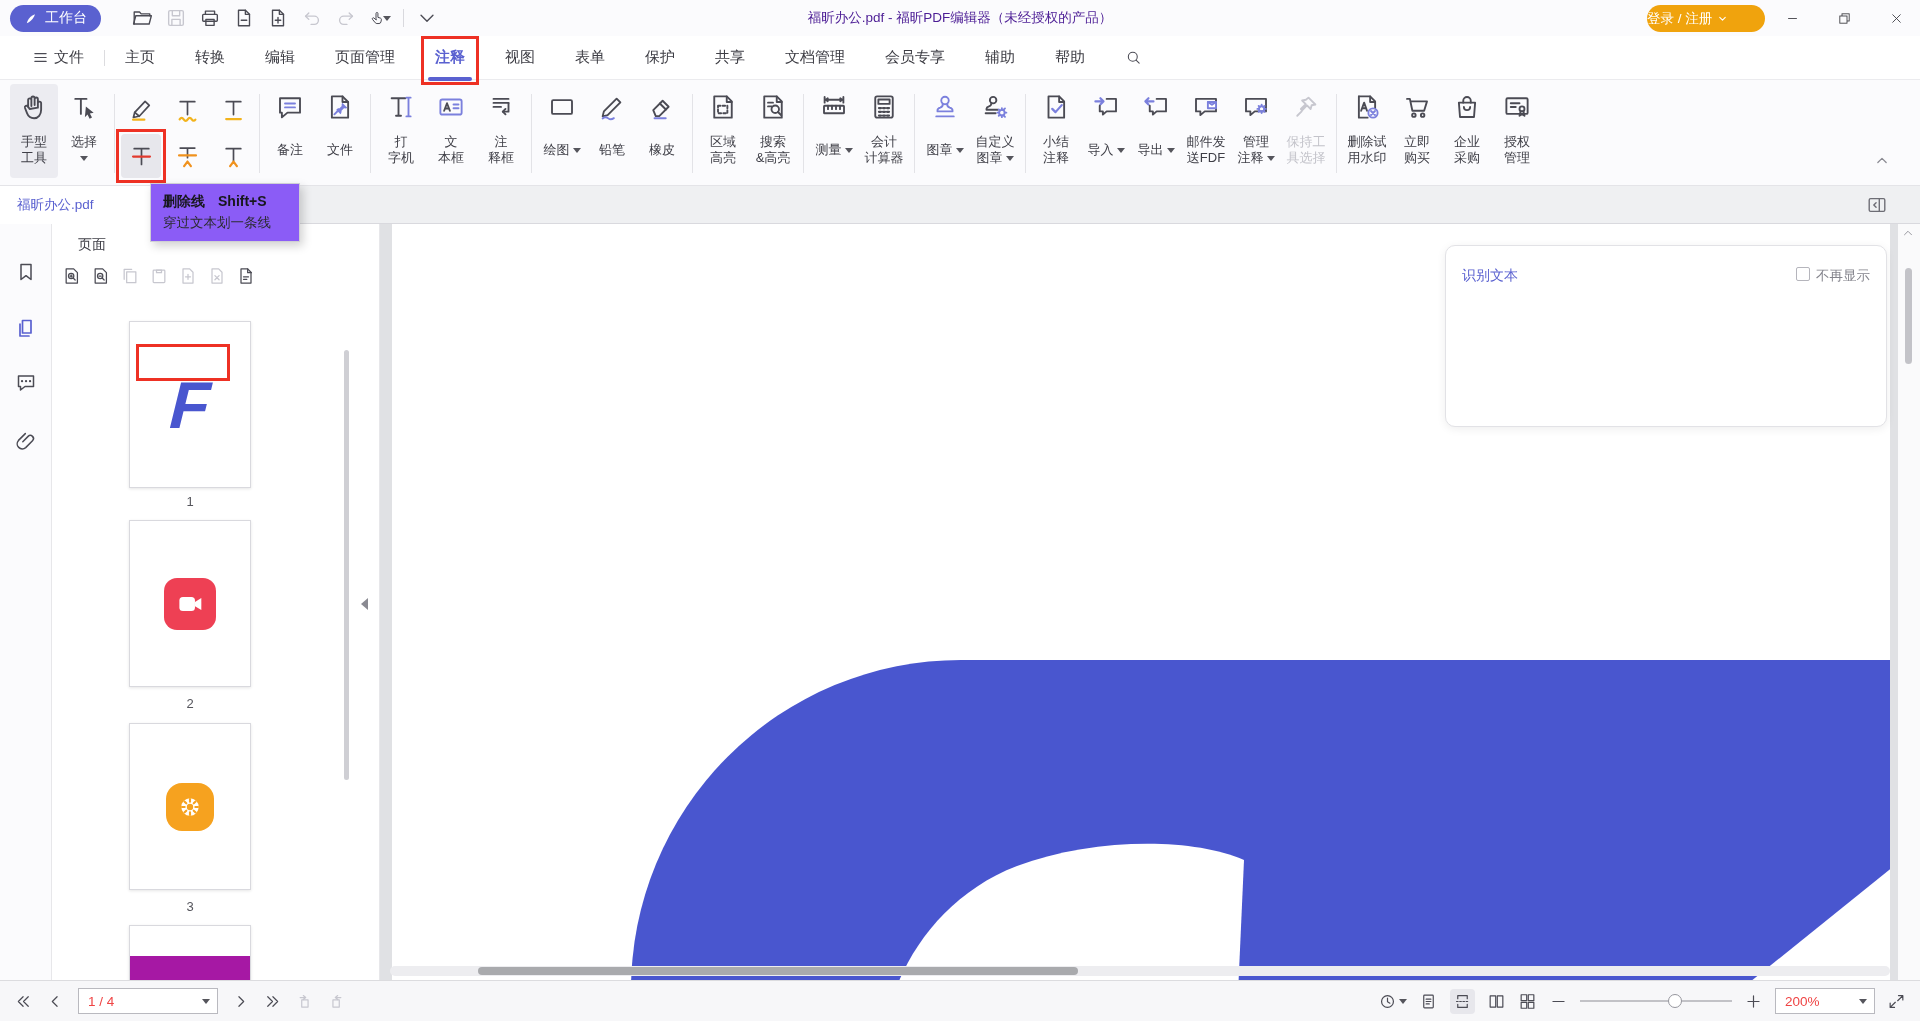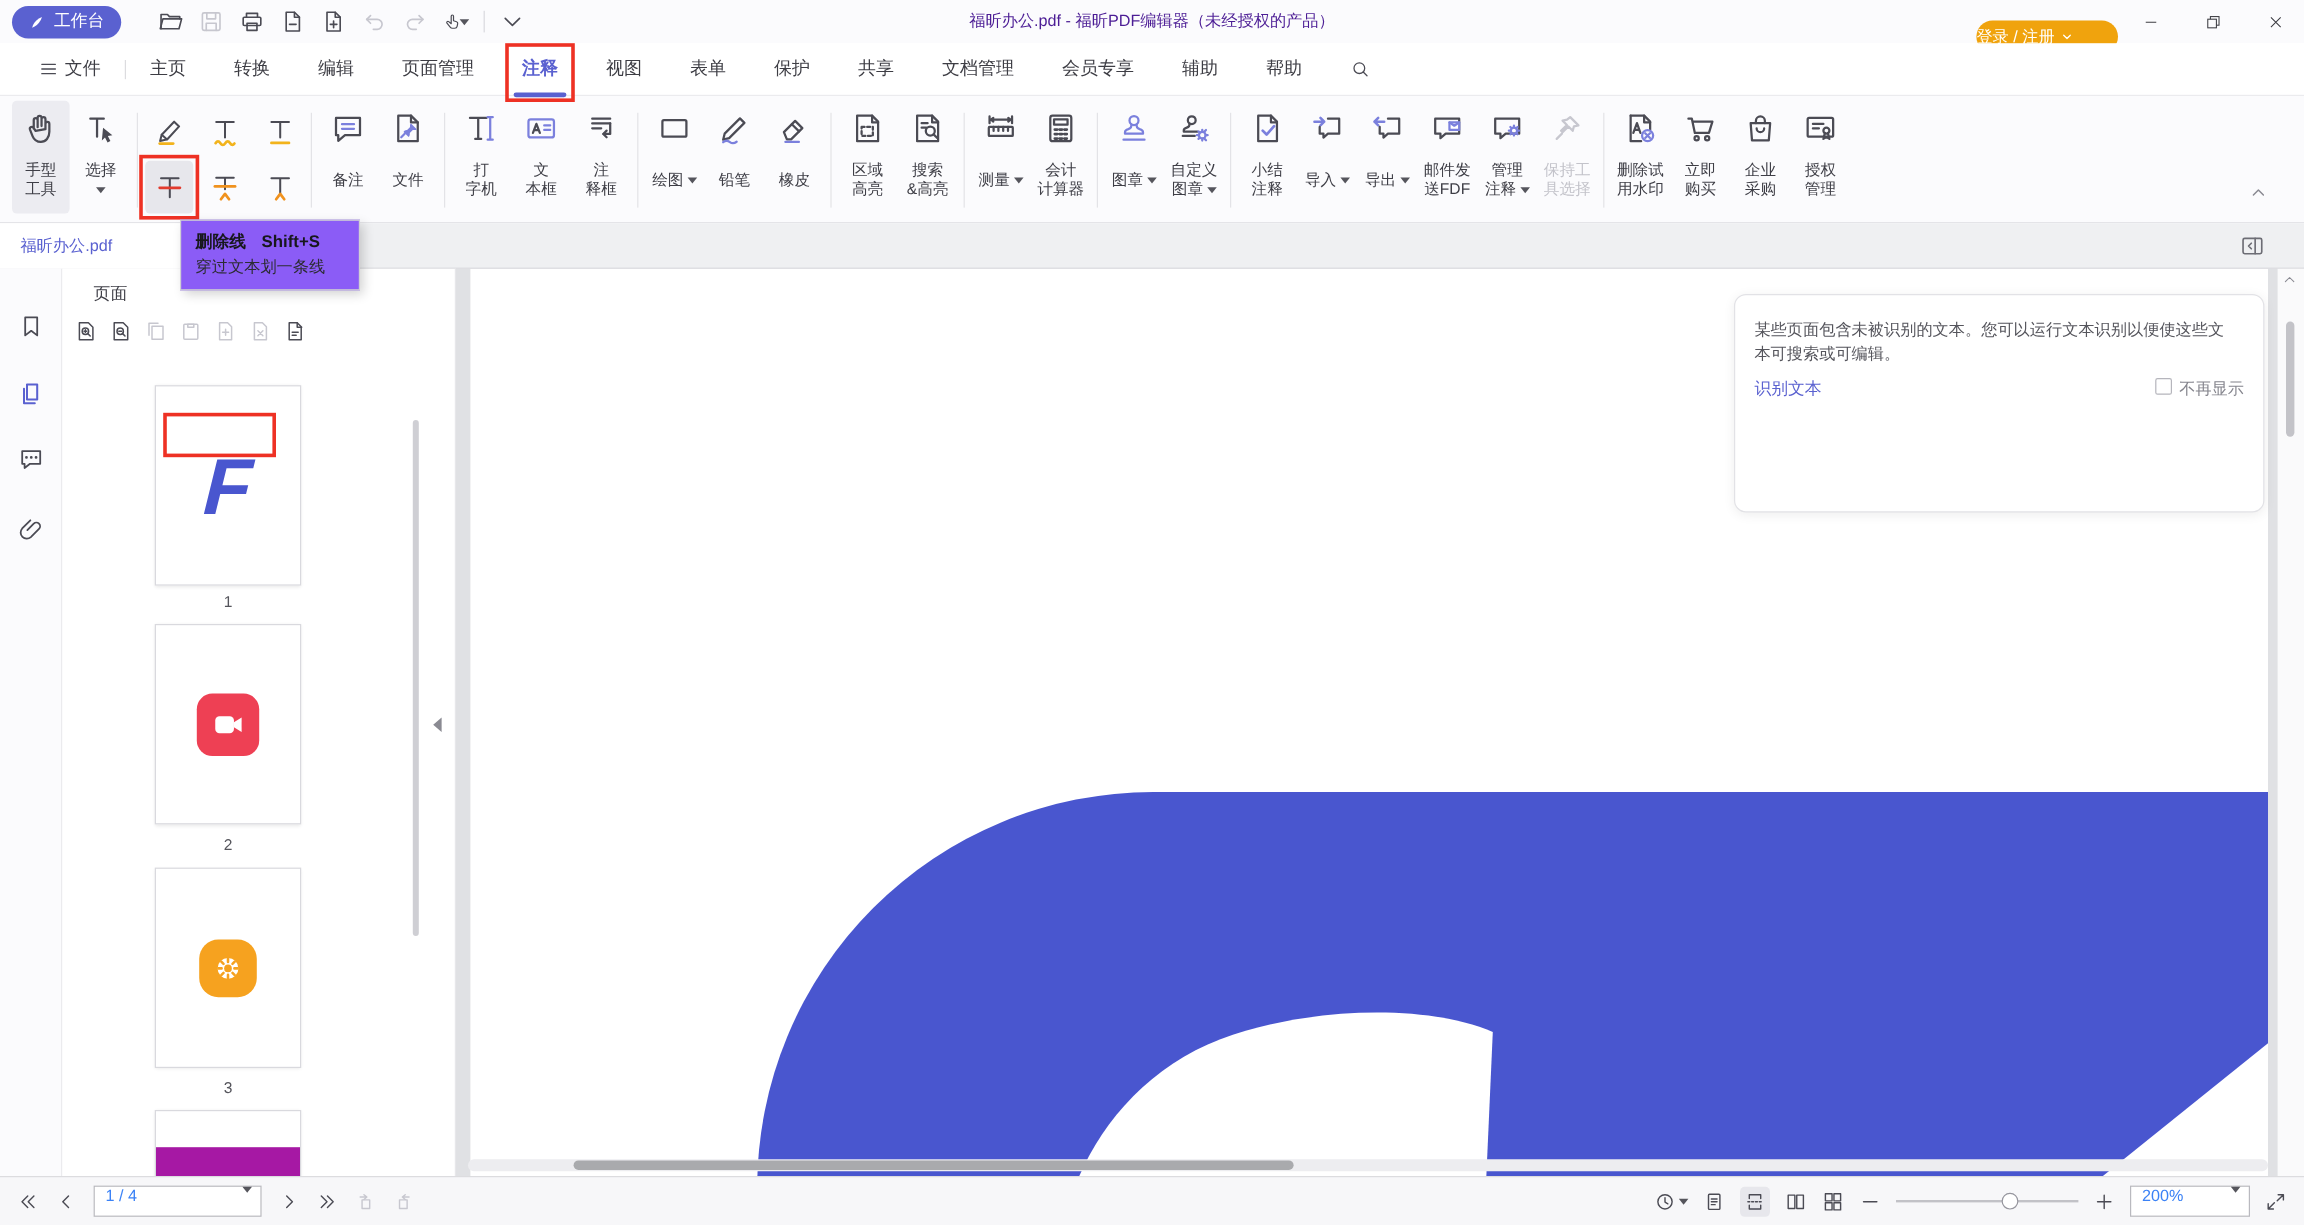--- a/index.html
+++ b/index.html
@@ -10,21 +10,21 @@
   svg.ic .g *{stroke:#c7c7cf}
   
   #titlebar{position:absolute;left:0;top:0;width:1920px;height:36px;background:#fbfbfd;display:flex;align-items:center}
   .ws-pill{margin-left:10px;height:27px;border-radius:14px;background:var(--accent);color:#fff;display:flex;align-items:center;gap:6px;padding:0 14px;font-size:14px}
   .ws-pill svg{width:15px;height:15px}
   #qicons{display:flex;align-items:center;gap:12px;margin-left:30px}
   #qicons .qi{width:22px;height:22px}
   #qicons .qi svg{width:22px;height:22px}
   .qdiv{width:1px;height:18px;background:#d9d9de}
   #tb-title{position:absolute;left:50%;transform:translateX(-50%);font-size:13.5px;color:#4c1d95;white-space:nowrap}
-  #login-pill{position:absolute;left:1647px;top:17px;width:118px;height:27px;background:var(--login_orange);border-radius:14px;color:#fff;font-size:13.5px;display:flex;align-items:center;justify-content:flex-start;gap:5px}
+  #login-pill{position:absolute;left:1647px;top:5px;width:118px;height:27px;background:var(--login_orange);border-radius:14px;color:#fff;font-size:13.5px;display:flex;align-items:center;justify-content:flex-start;gap:5px}
   #login-pill svg{width:11px;height:11px;stroke:#fff}
   .winbtn{position:absolute;top:0;width:48px;height:36px;display:flex;align-items:center;justify-content:center}
   .winbtn svg{width:15px;height:15px;stroke:#3c3c42;stroke-width:1.4;fill:none}
   
   #menubar{position:absolute;left:0;top:36px;width:1920px;height:44px;background:#fff;border-bottom:1px solid #ebebee;display:flex;align-items:center;padding-left:12px;font-size:15px;color:#3d3d44;z-index:6}
   .mi{display:flex;align-items:center;gap:5px;padding:0 20px;height:30px;white-space:nowrap;cursor:default}
   .mi svg{width:17px;height:17px}
   .mdiv{width:1px;height:16px;background:#dcdcdf}
   .mi.act{color:var(--accent);font-weight:bold;position:relative}
   .mi.act::before{content:'';position:absolute;left:6px;right:6px;top:-7px;bottom:-12px;border:3px solid var(--annotation_red)}
@@ -91,21 +91,21 @@
   #dismiss{display:flex;gap:6px;font-size:13.5px;color:#85858d}
   #dismiss .cb{width:14px;height:14px;border:1px solid #b5b5bc;border-radius:2px;background:#fff}
   
   #vscroll{position:absolute;left:1898px;top:224px;width:22px;height:756px;background:#fafafb}
   #vup{position:absolute;left:3px;top:2px;width:14px;height:14px}
   #vthumb{position:absolute;left:7px;top:44px;width:7px;height:96px;background:#c3c3c8;border-radius:4px}
   
   #statusbar{position:absolute;left:0;top:980px;width:1920px;height:41px;background:#f7f7f9;border-top:1px solid #dcdcdf;display:flex;align-items:center}
   #sb-left{display:flex;align-items:center;gap:13px;margin-left:14px}
   #sb-left .si svg,#sb-right .si svg{width:19px;height:19px}
-  .sinput{height:26px;border:1px solid #b9b9bf;background:#fff;display:flex;align-items:flex-start;padding:0 9px;font-size:13.5px;color:#3b82f6;position:relative}
+  .sinput{height:26px;border:1px solid #b9b9bf;background:#fff;display:flex;align-items:center;padding:0 9px;font-size:13.5px;color:#ef4444;position:relative}
   .sinput .cr{position:absolute;right:7px;border-top-color:#55555c}
   #sb-right{position:absolute;right:14px;display:flex;align-items:center;gap:12px}
   .si.selv{background:#e7e7ec;border-radius:4px;padding:3px}
   .si{display:flex;align-items:center}
   #slider{width:152px;height:14px;position:relative}
   #slider .track{position:absolute;left:0;right:0;top:6px;height:2px;background:#c2c2c7}
   #slider .knob{position:absolute;left:58%;top:0;width:14px;height:14px;border-radius:50%;background:#fff;border:1.5px solid #96969e}
   
   #tooltip{position:absolute;left:150px;top:183px;width:150px;background:#8b5cf6;border:1px solid #cfcfd4;box-shadow:3px 4px 9px rgba(0,0,0,.18);padding:9px 12px;z-index:50}
   #tooltip .l1{font-size:14px;font-weight:bold;color:#17171c;white-space:nowrap}
@@ -765,21 +765,20 @@
       <path d="M1343 770 L1522 626 L1522 770 Z" fill="#fff"></path>
     </svg>
   </div>
   <div id="hscroll">
       <div id="hthumb"></div>
     </div>
 </div>
 
 <div id="cpanel">
   <div id="cpb">
-    <div id="ocr-body">某些页面包含未被识别的文本。您可以运行文本识别以便使这些文本可搜索或可编辑。</div>
     <div id="cfoot">
       <span id="ocr-action">识别文本</span>
       <span id="dismiss">
         <span class="cb"></span>
         <span>不再显示</span>
       </span>
     </div>
   </div>
 </div>
 

